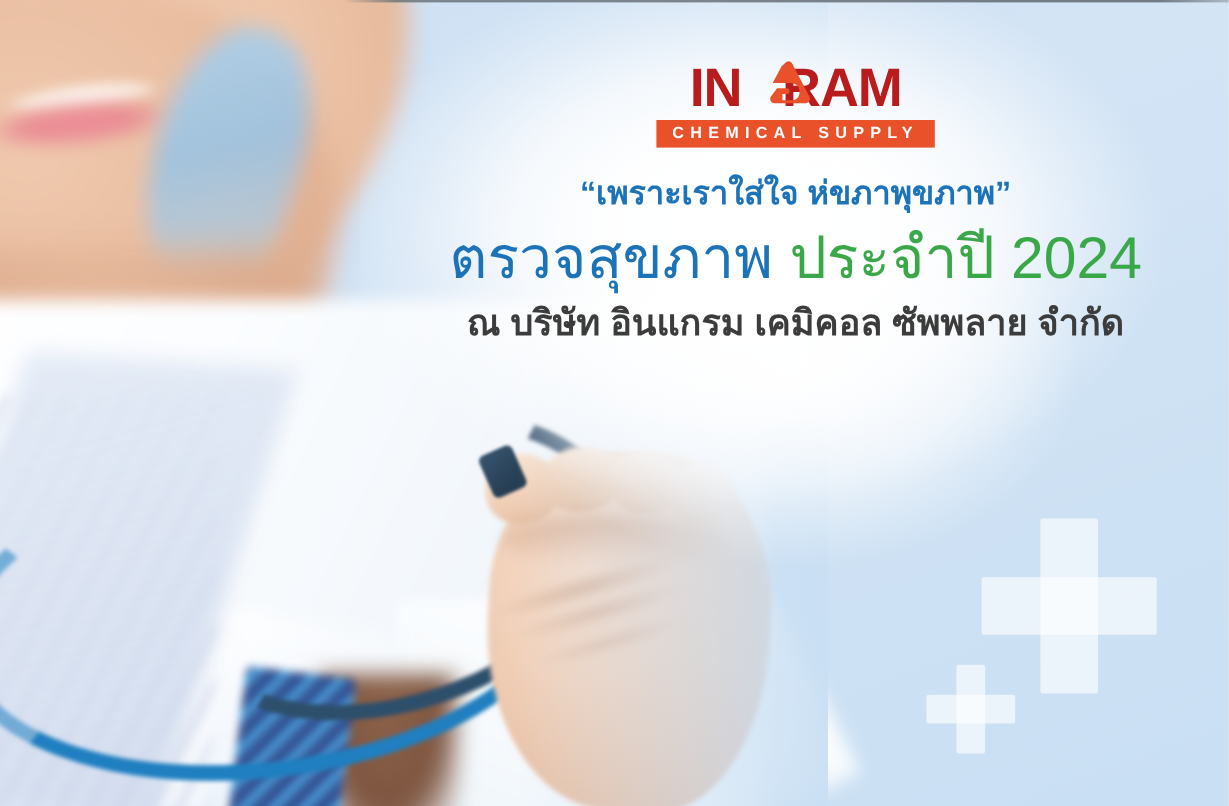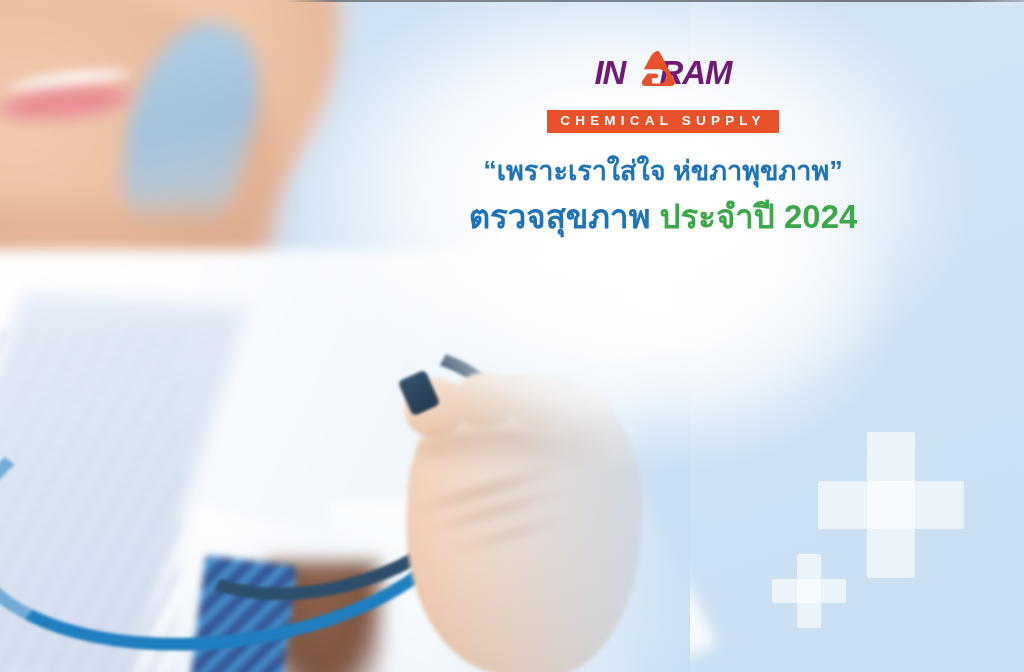--- a/index.html
+++ b/index.html
@@ -247,56 +247,55 @@
   
   .logo { width:232px; margin:0 auto 22px; position:relative; }
   .logo-word {
     position:relative;
     height:48px;
     display:flex; align-items:center; justify-content:center;
   }
   .logo-word .wm {
     font-family:"Liberation Sans", sans-serif;
     font-weight:bold;
-    font-size:33px;
+    font-size:45px;
     letter-spacing:-1px;
-    color:#701a75;
-    font-style:italic;
+    color:#b91c1c;
     line-height:1;
   }
   .logo-word .gap { display:inline-block; width:34px; }
   .logo-g {
     position:absolute;
     left:86px; top:2px;
     width:44px; height:44px;
   }
   .logo-g svg { display:block; }
   .logo-bar {
-    margin-top:14px;
+    margin-top:4px;
     background:#e8512a;
     color:#ffffff;
     font-size:13.5px;
     font-weight:bold;
     letter-spacing:5.2px;
     padding:4px 0 5px;
     line-height:1;
   }
 
   .tagline {
     font-size:27px;
     font-weight:bold;
     color:#1d73b8;
     letter-spacing:0px;
     margin-bottom:10px;
     line-height:1.25;
   }
 
   .headline {
-    font-size:33px;
-    font-weight:bold;
+    font-size:49px;
+    font-weight:normal;
     line-height:1.18;
     margin-bottom:4px;
     white-space:nowrap;
   }
   .headline .blue { color:#1d73b8; }
   .headline .green { color:#3aa848; }
 
   .venue {
     font-size:30px;
     font-weight:bold;
@@ -379,15 +378,16 @@
       <div class="logo-bar">CHEMICAL SUPPLY</div>
     </div>
 
     <div class="tagline">“เพราะเราใส่ใจ ห่ขภาพุขภาพ”</div>
 
     <div class="headline">
       <span class="blue">ตรวจสุขภาพ</span>
       <span class="green">ประจำปี 2024</span>
     </div>
 
+    <div class="venue">ณ บริษัท อินแกรม เคมิคอล ซัพพลาย จำกัด</div>
 
   </div>
 </div>
 
 </body></html>

